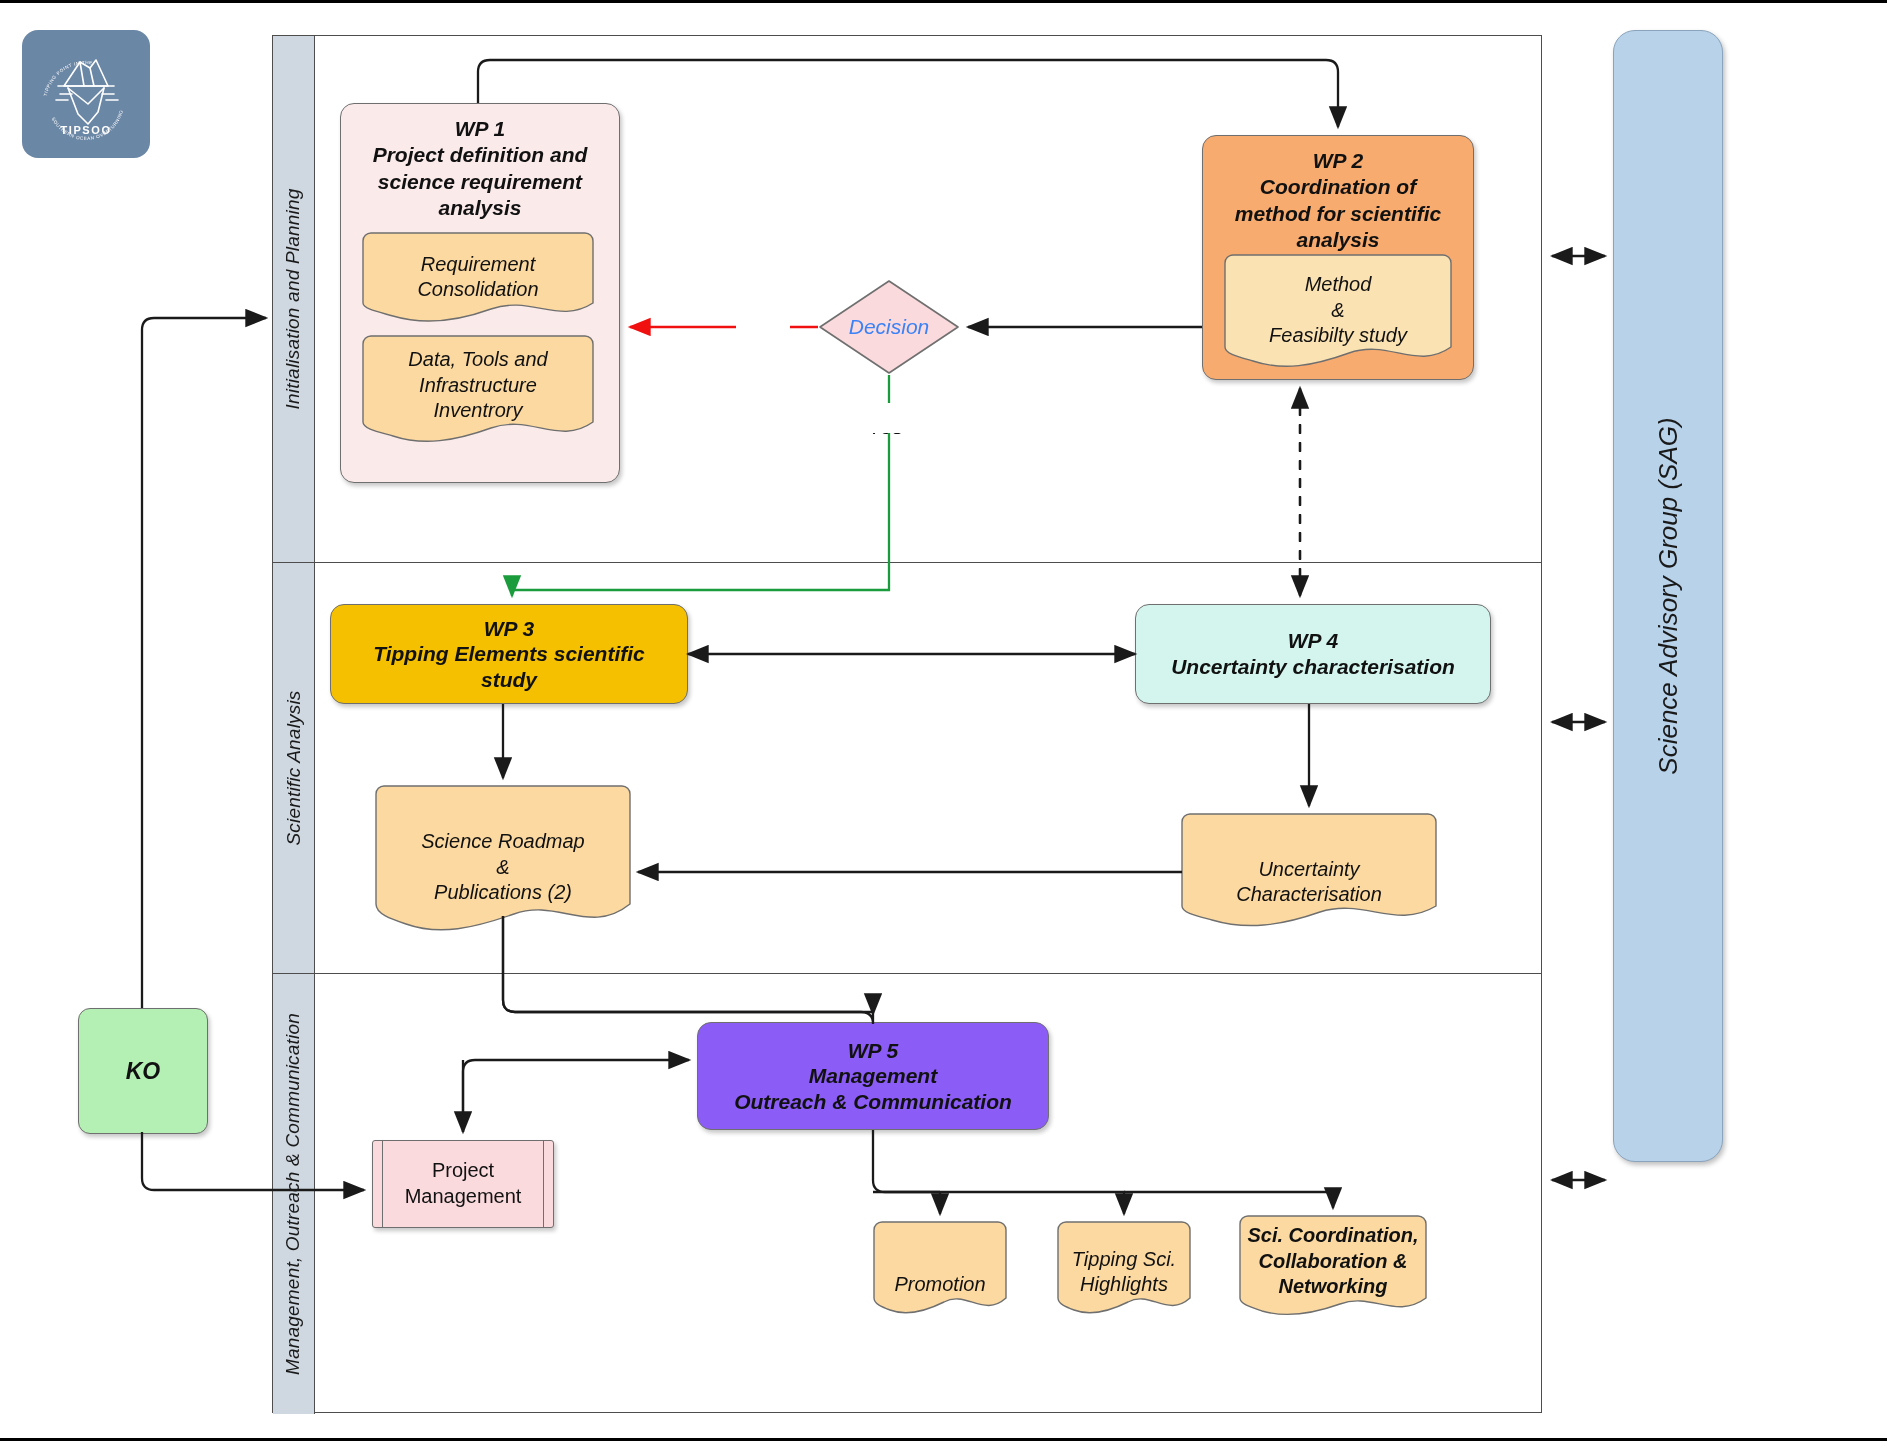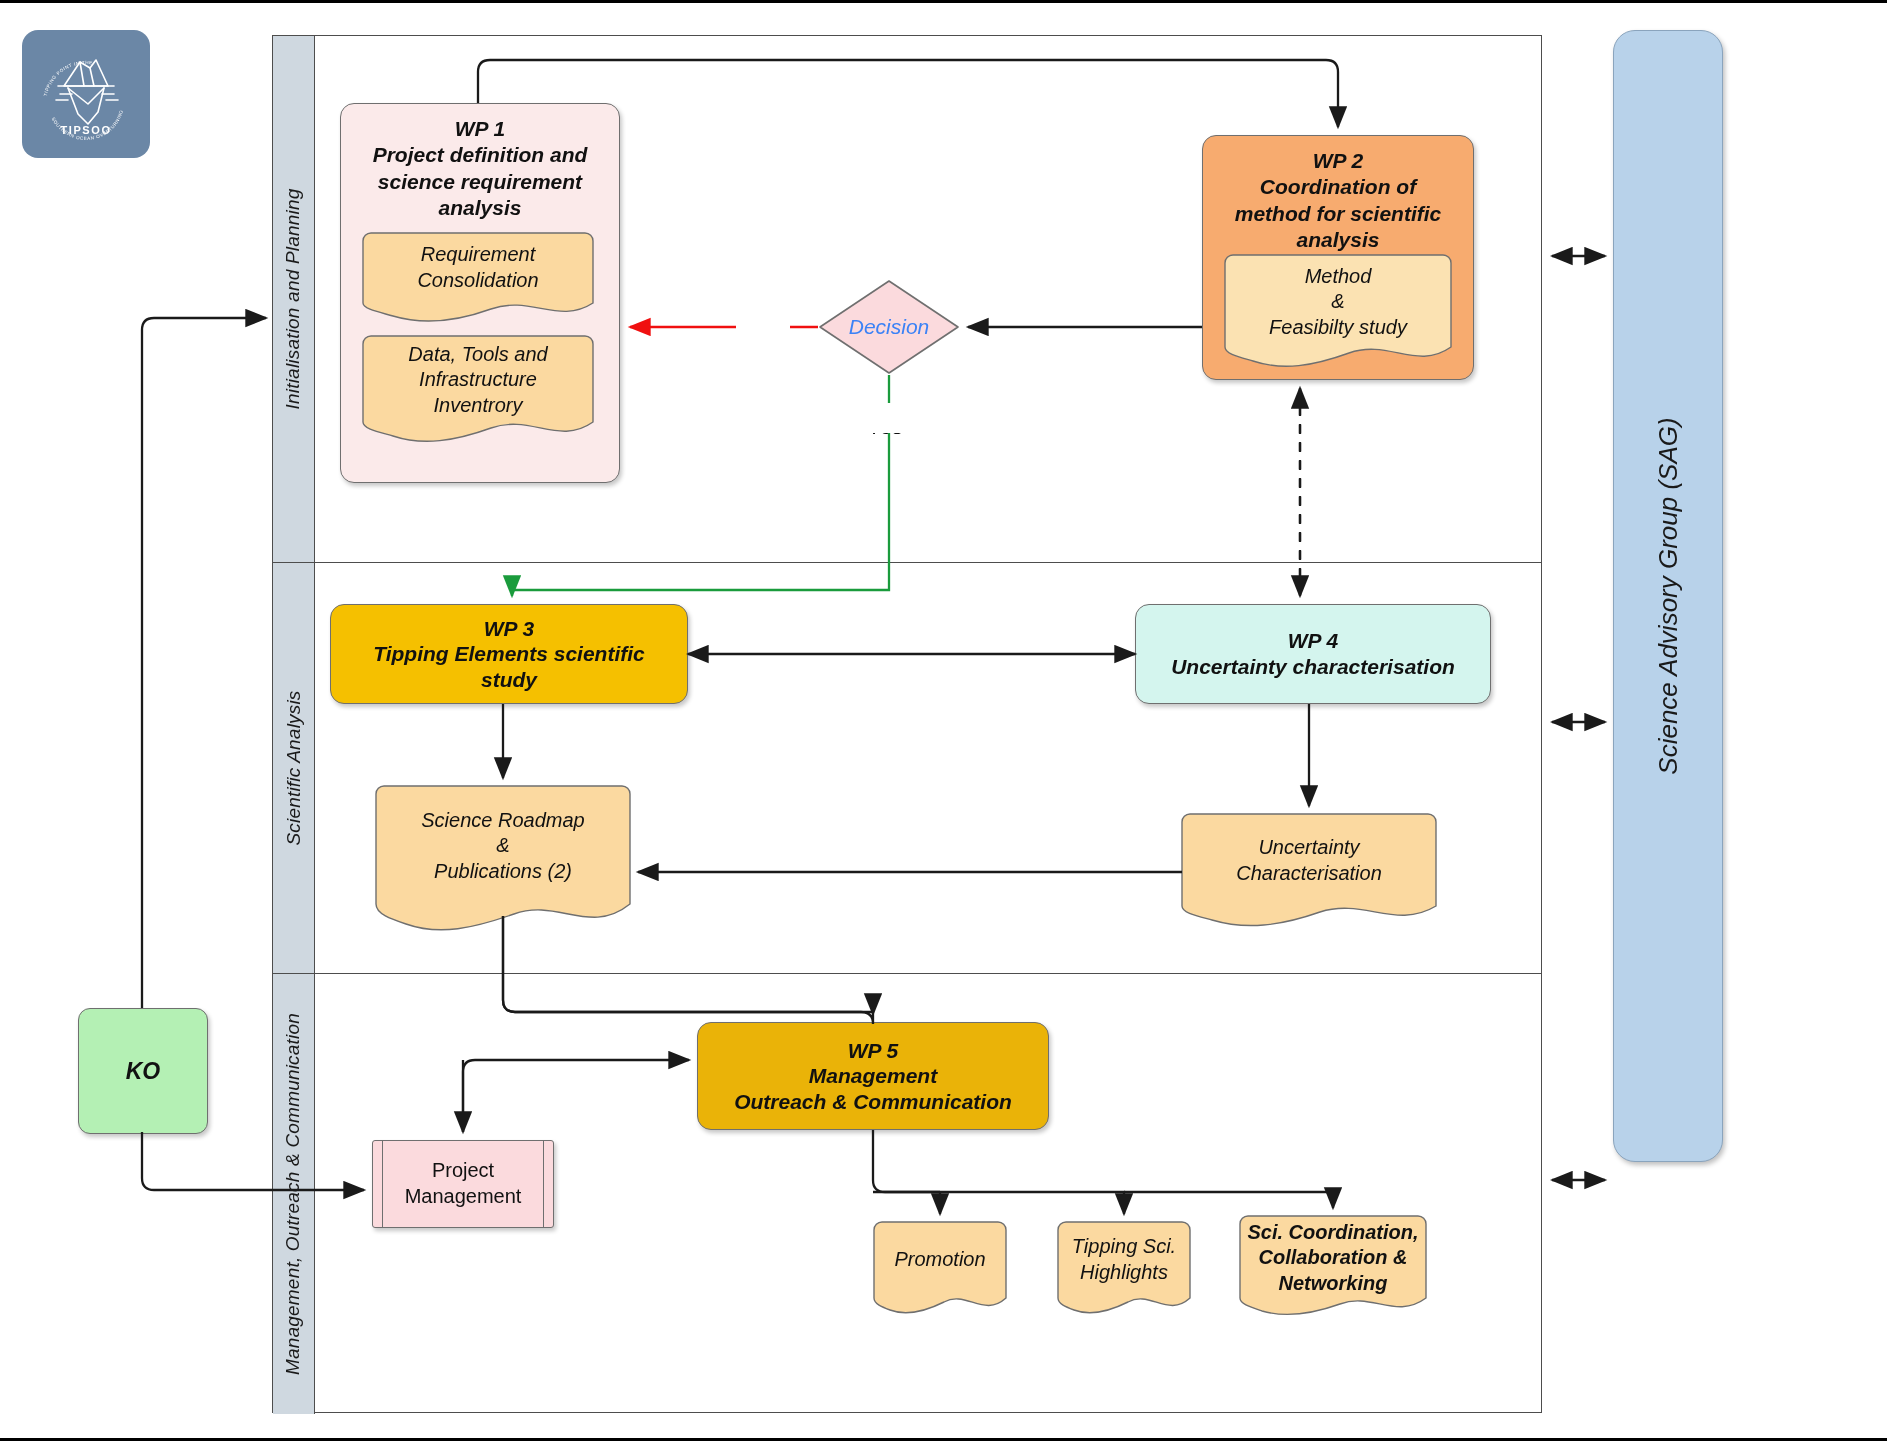--- a/index.html
+++ b/index.html
@@ -33,21 +33,21 @@
   .wp-title{position:absolute;left:0;right:0;top:12px;font-weight:bold;font-style:italic;
         font-size:21px;line-height:1.25;color:#111;}
 
   .rbox{border:1.4px solid #6f6f6f;border-radius:14px;
         box-shadow:2px 3px 4px rgba(0,0,0,.22);font-weight:bold;font-style:italic;
         font-size:21px;line-height:1.3;}
 
   
   .doc{position:absolute;}
   .doc svg{position:absolute;left:0;top:0;overflow:visible;}
-  .doc .doc-label{position:absolute;left:0;right:0;top:0;display:flex;align-items:center;
+  .doc .doc-label{position:absolute;left:0;right:0;top:0;display:flex;align-items:flex-end;
         justify-content:center;text-align:center;font-style:italic;font-size:20px;
         line-height:1.28;color:#111;padding:0 6px;box-sizing:border-box;}
 
   
   .diamond{position:absolute;}
   .diamond svg{position:absolute;left:0;top:0;}
   .diamond .dlabel{position:absolute;left:0;top:0;right:0;bottom:0;display:flex;
         align-items:center;justify-content:center;font-style:italic;font-size:21px;color:#3b82f6;}
 
   
@@ -237,21 +237,21 @@
       <path d="M8 0 H246 A8 8 0 0 1 254 8 V92 C214 116 182 84 138 98 C98 112 64 116 30 106 C15 102 0 99 0 92 V8 A8 8 0 0 1 8 0 Z" fill="#fbd9a0" stroke="#6f6f6f" stroke-width="1.4"></path>
     </svg>
     <div class="doc-label" style="height:94px;">
       <div>
         <div>Uncertainty</div>
         <div>Characterisation</div>
       </div>
     </div>
   </div>
 
-  <div class="node rbox" style="left:697px;top:1022px;width:352px;height:108px;background:#eab308;">
+  <div class="node rbox" style="left:697px;top:1022px;width:352px;height:108px;background:#8b5cf6;">
     <div class="txt">
       <div>WP 5</div>
       <div>Management</div>
       <div>Outreach &amp; Communication</div>
     </div>
   </div>
 
   <div class="predef" style="left:372px;top:1140px;width:182px;height:88px;">
     <div>
       <div>Project</div>

